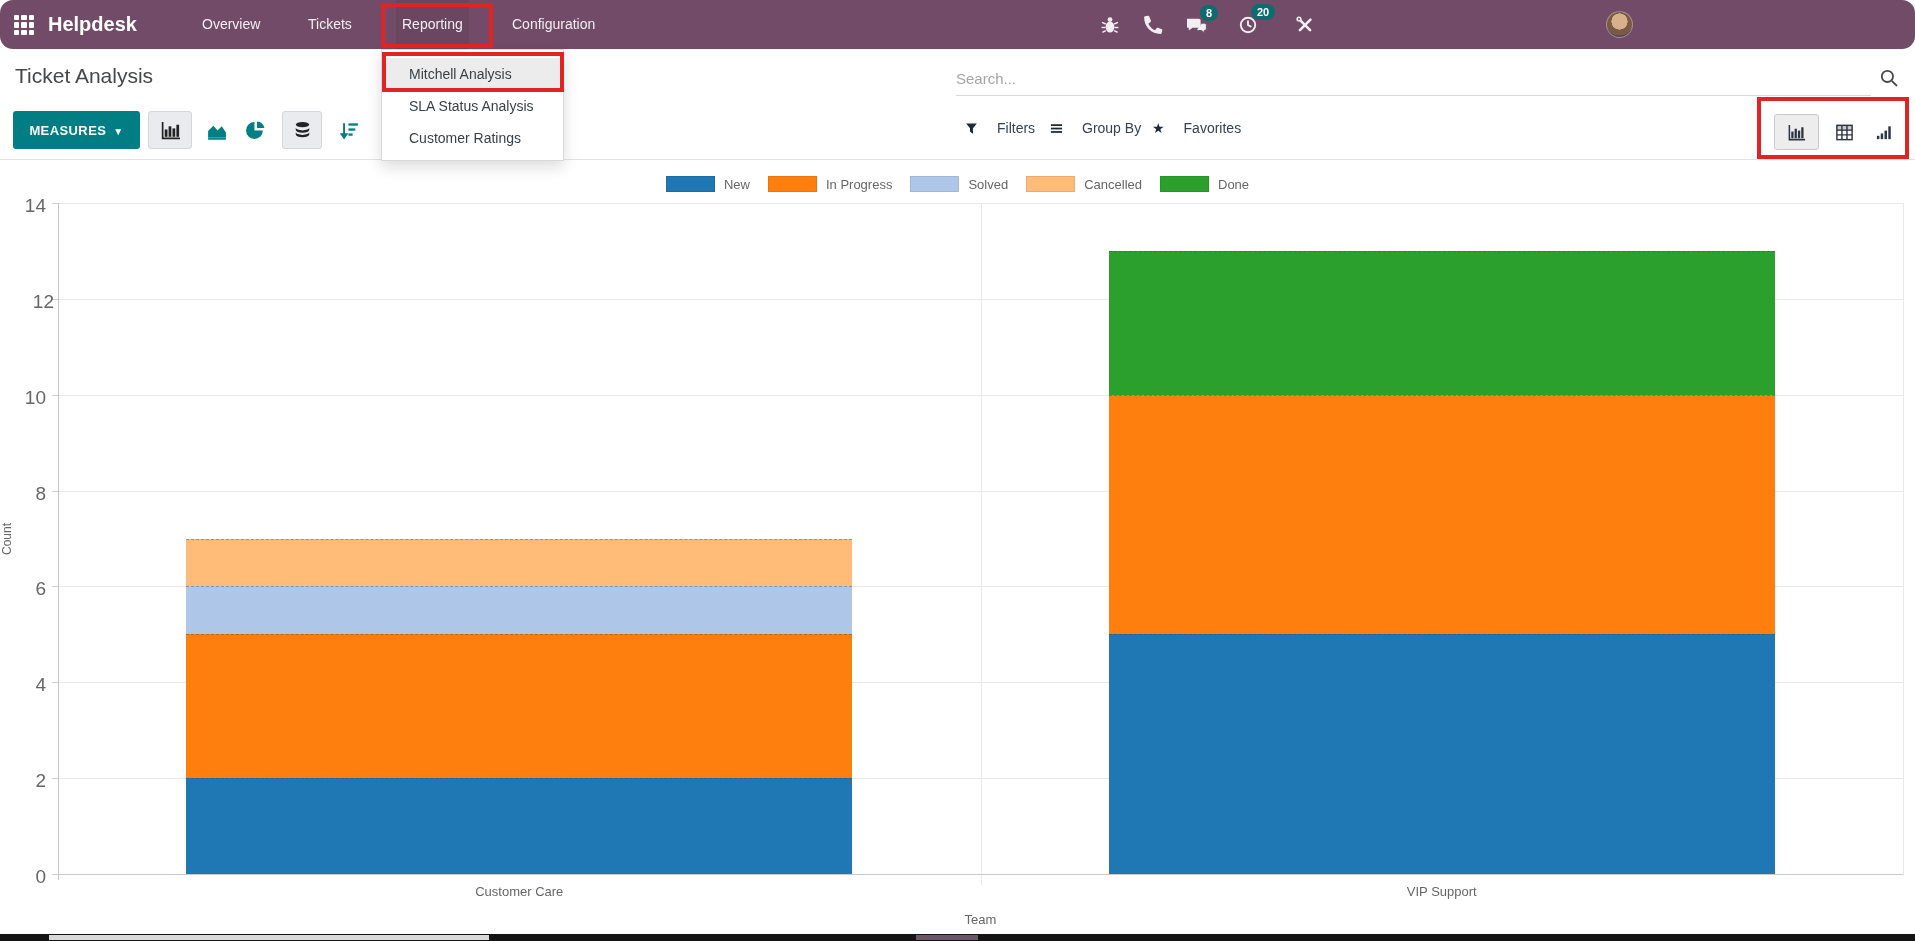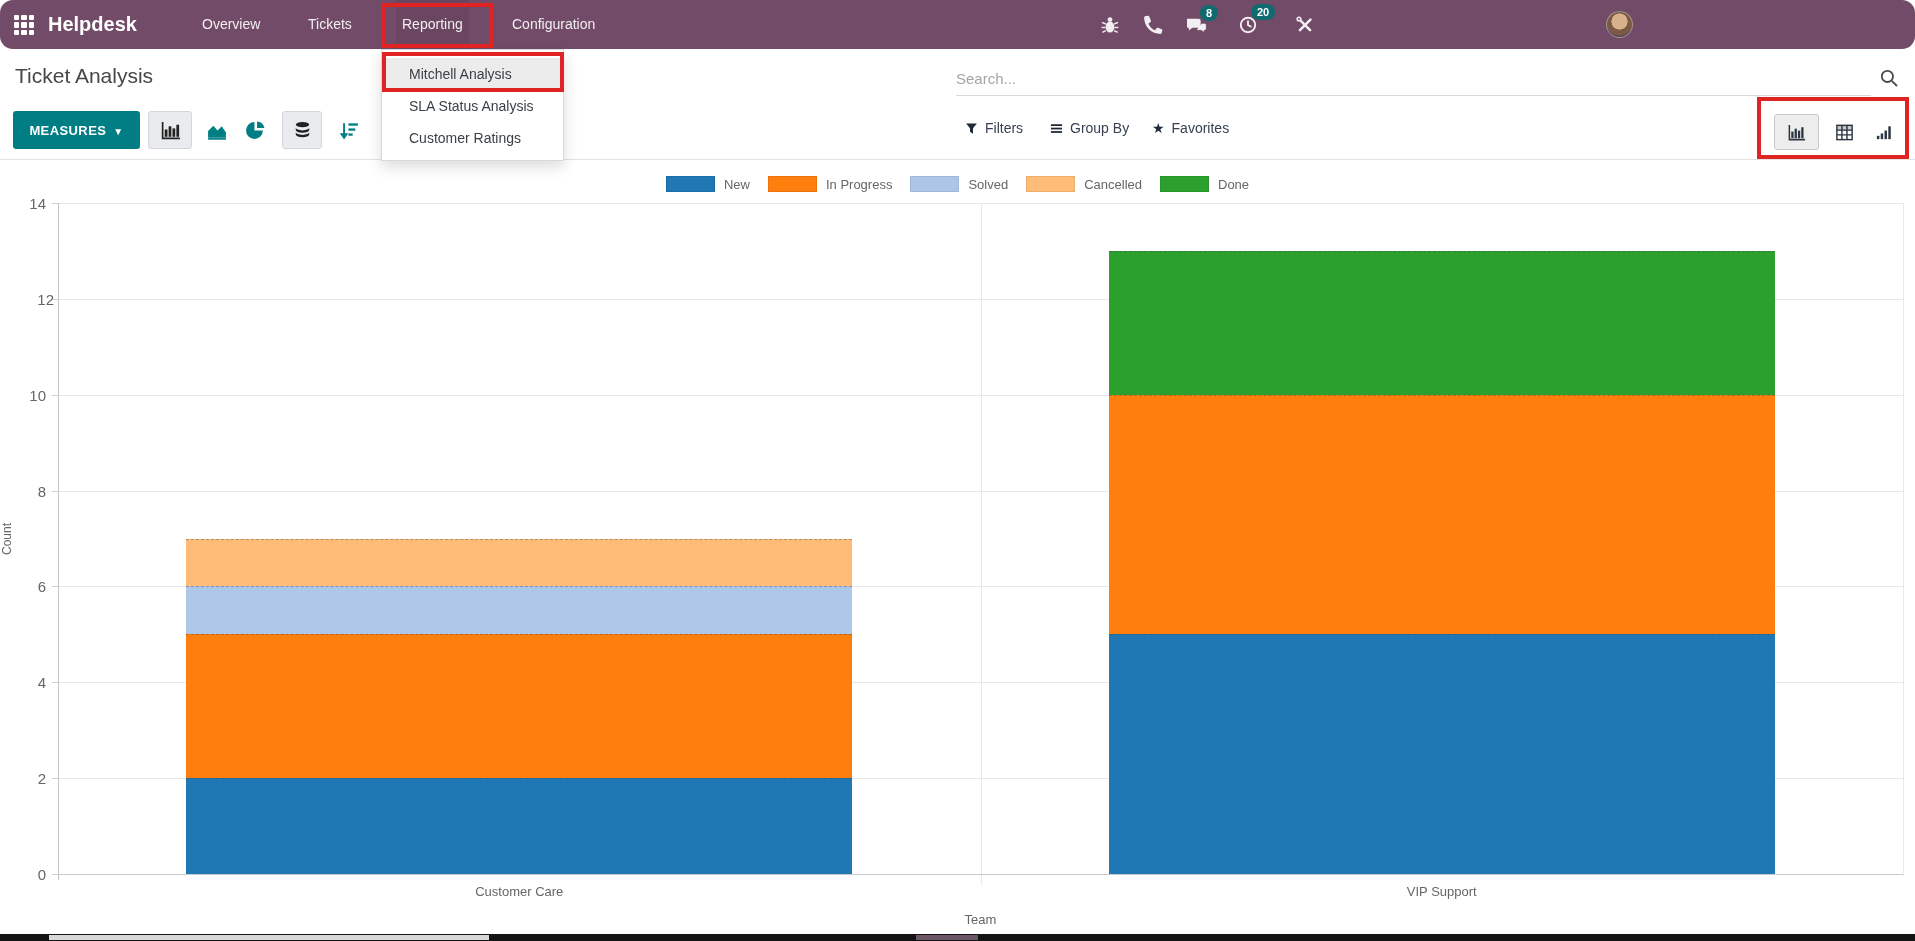--- a/index.html
+++ b/index.html
@@ -32,21 +32,21 @@
                   border:none; border-radius:3px; cursor:pointer; }
   .measures-btn .caret { font-size:10px; margin-left:7px; }
   .ctb { position:absolute; top:62px; height:38px; display:flex; align-items:center; justify-content:center;
          background:transparent; border:1px solid transparent; border-radius:3px; cursor:pointer; }
   .ctb.active { background:#e9ebee; border-color:#d3d6da; }
   .ctb svg { width:21px; height:21px; }
   .search-input { position:absolute; left:956px; top:13px; width:915px; height:34px; border:none;
                   border-bottom:1px solid #d9d9d9; outline:none; font-family:inherit; font-size:15px; color:#333; }
   .search-input::placeholder { color:#a5a5a5; }
   .search-icon { position:absolute; left:1879px; top:19px; width:20px; height:20px; cursor:pointer; }
-  .facet { position:absolute; top:62px; height:34px; display:flex; align-items:center; gap:7px;
+  .facet { position:absolute; top:62px; height:34px; display:flex; align-items:center; gap:19px;
            font-size:14px; color:#374151; cursor:pointer; }
   .facet svg { width:13px; height:13px; }
   .facet .star { color:#1f2937; font-size:14px; }
   .vsw { position:absolute; top:65px; height:36px; display:flex; align-items:center; justify-content:center;
          border:1px solid transparent; border-radius:3px; cursor:pointer; }
   .vsw.active { background:#ededed; border-color:#c9c9c9; }
   .vsw svg { width:19px; height:19px; }
 
   
   .dropdown { position:absolute; left:381px; top:49px; width:183px; height:112px; background:#fff;
@@ -61,21 +61,21 @@
   .chart-area { position:absolute; top:160px; left:0; width:1726px; height:774px; background:#fff; }
   .legend { position:absolute; top:16px; left:0; width:1915px; display:flex; justify-content:center;
             align-items:center; }
   .legend-item { display:flex; align-items:center; margin:0 9px; cursor:pointer; }
   .legend-swatch { width:49px; height:16px; margin-right:9px; border:1px solid rgba(0,0,0,.08); }
   .legend-label { font-size:13px; color:#666; }
   .gridline-h { position:absolute; height:1px; background:#e9e9e9; }
   .gridline-v { position:absolute; width:1px; background:#e9e9e9; }
   .axis-y { position:absolute; width:1px; background:#c4c4c4; }
   .axis-x { position:absolute; height:1px; background:#c9c9c9; }
-  .ytick-label { position:absolute; width:34px; text-align:right; font-size:15px; color:#666; }
+  .ytick-label { position:absolute; width:34px; text-align:right; font-size:19px; color:#666; }
   .ytick-dash { position:absolute; width:6px; height:1px; background:#cfcfcf; }
   .xtick-label { position:absolute; text-align:center; font-size:13px; color:#666; }
   .axis-title-x { position:absolute; text-align:center; font-size:13px; color:#666; }
   .axis-title-y { position:absolute; left:-26px; top:372px; width:66px; text-align:center;
                   font-size:12px; color:#666; transform:rotate(-90deg); }
   .bar-seg { position:absolute; border-top:1px dashed rgba(70,70,70,.4); cursor:pointer; }
 
   
   .bottom-strip { position:absolute; left:0; top:934px; width:1915px; height:7px; background:#141414; }
   .bottom-strip .seg1 { position:absolute; left:49px; top:1px; width:440px; height:5px; background:#d8d8d8; }

